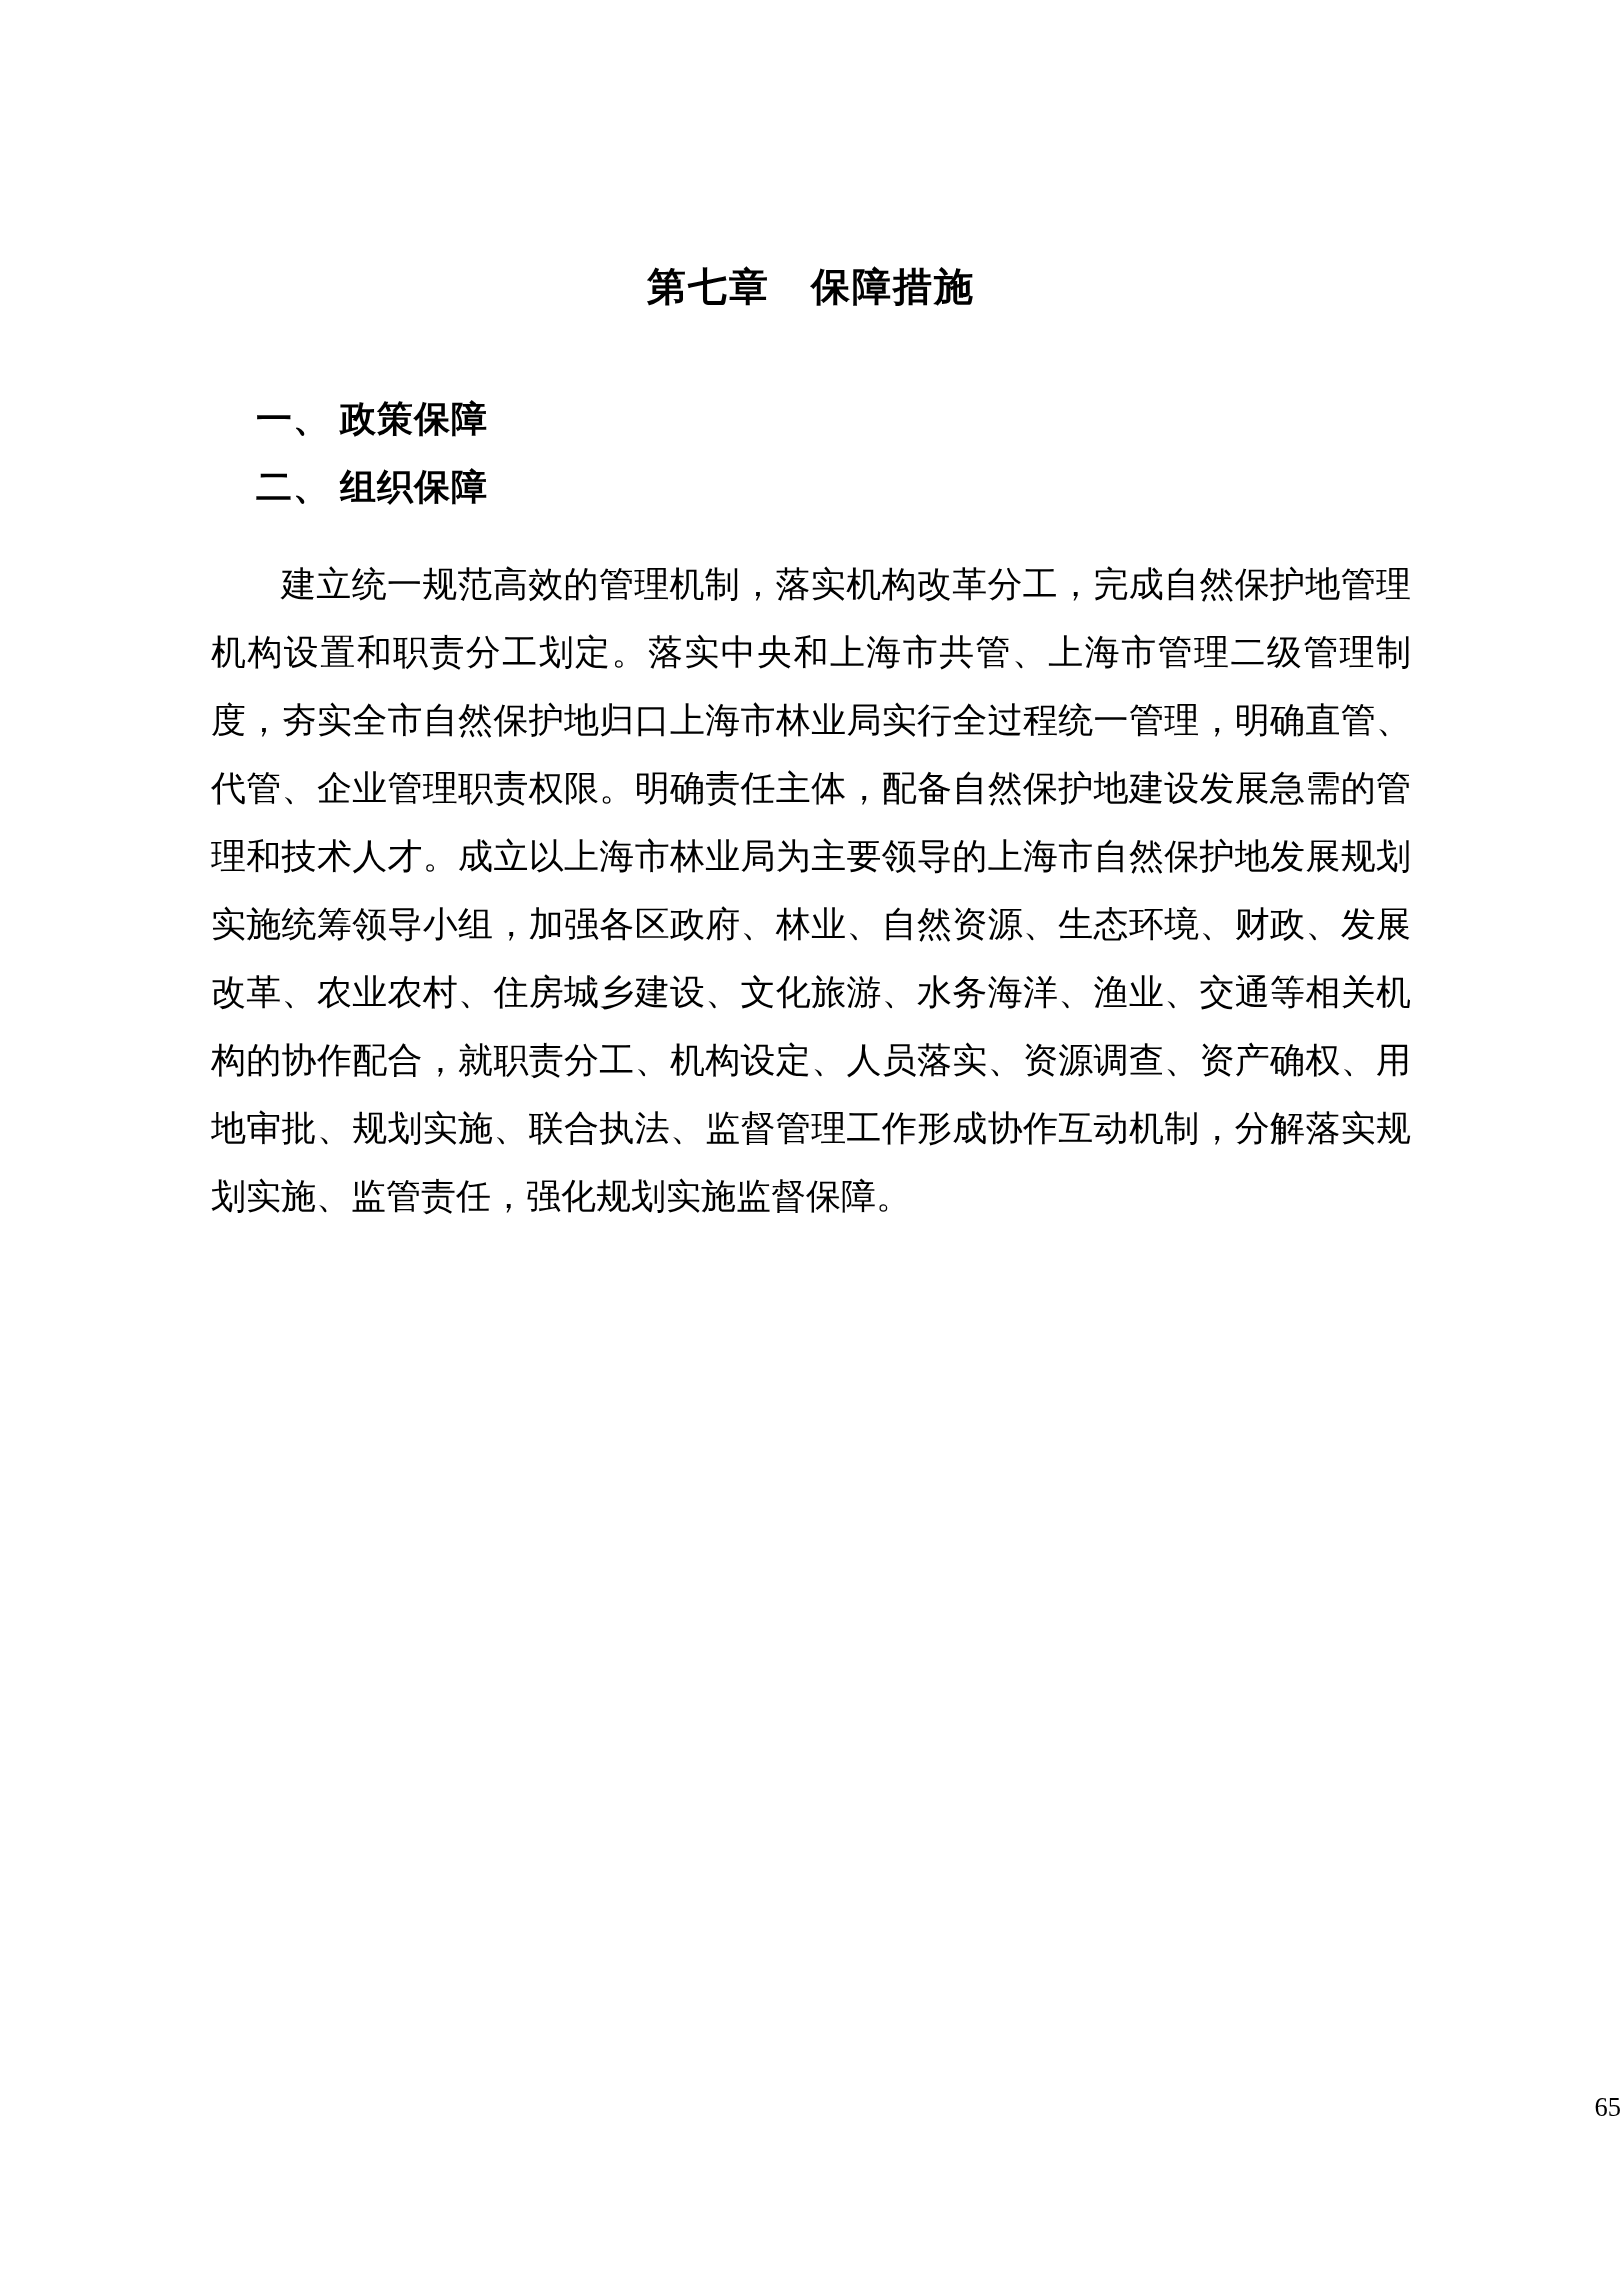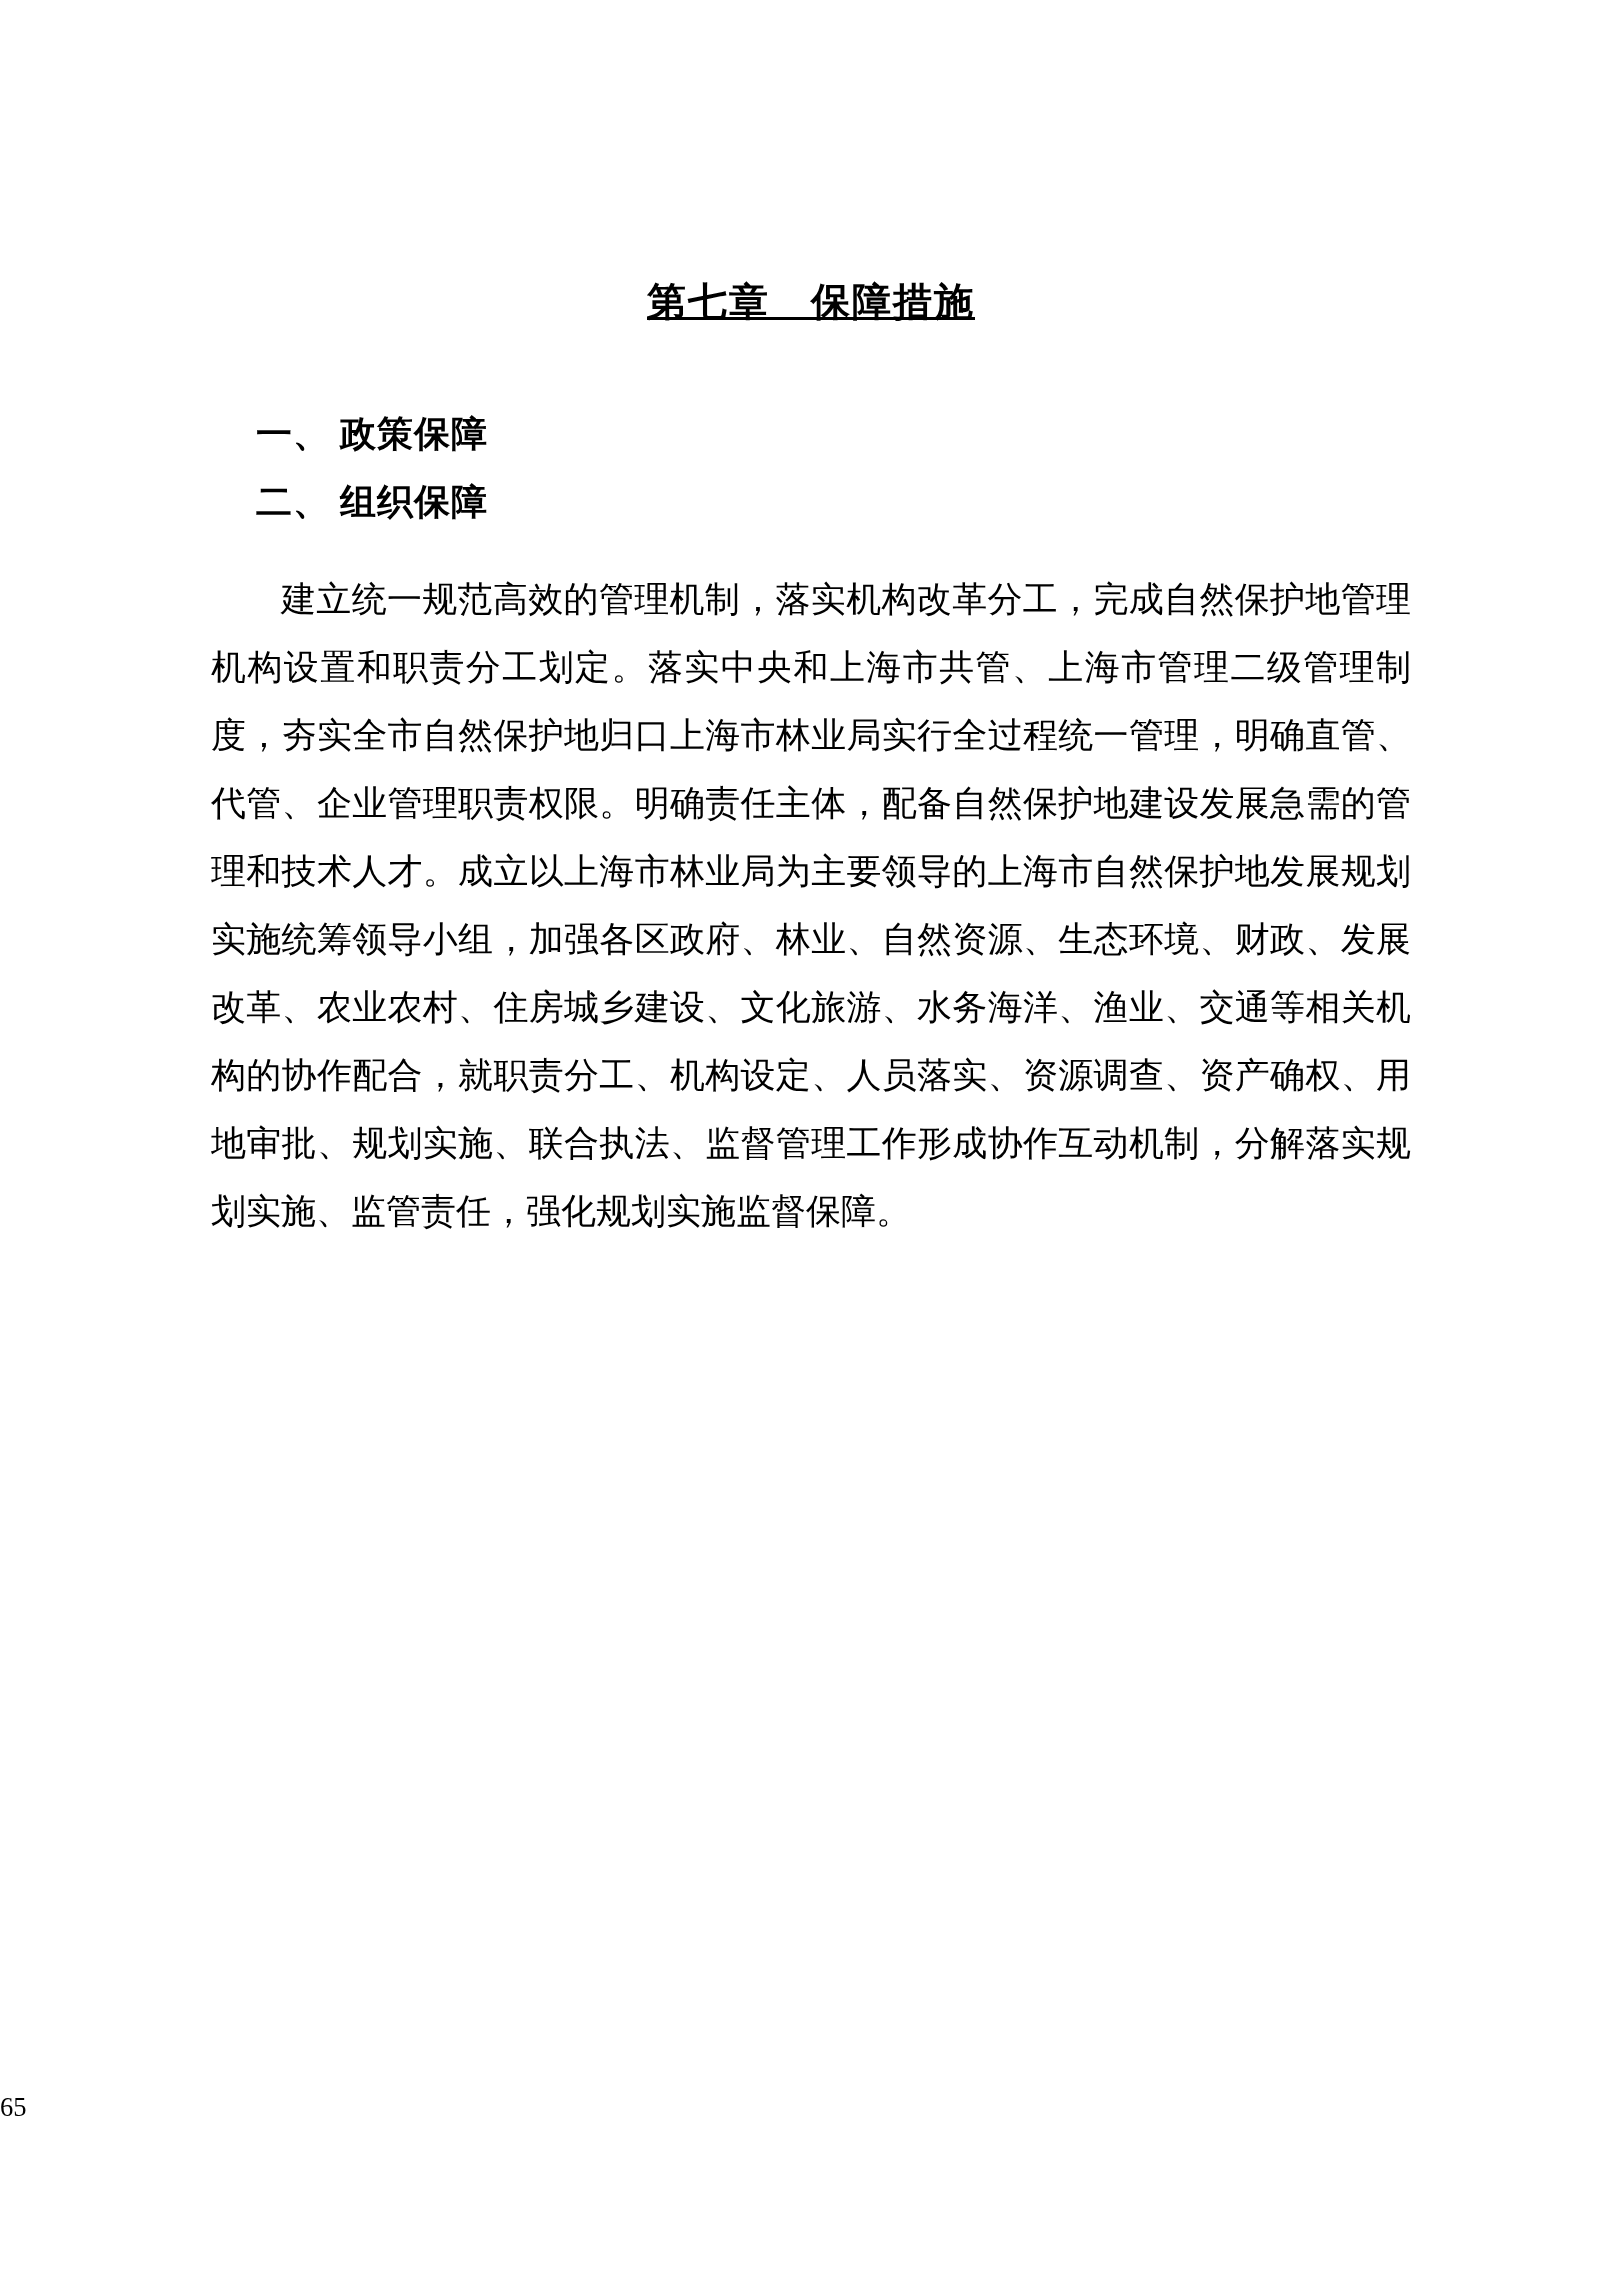--- a/index.html
+++ b/index.html
@@ -27,30 +27,29 @@
 
   .content {
     position: absolute;
     left: 211px;
     top: 0;
     width: 1200px;
   }
 
   
   .chapter-title {
-    margin: 15px;
+    margin: 0;
     padding-top: 263px;
     text-align: center;
     font-family: "DejaVu Sans", "Liberation Sans", sans-serif;
     font-weight: bold;
     font-size: 39px;
     line-height: 1.25;
     letter-spacing: 2px;
     white-space: pre;
-    text-decoration: underline;
   }
 
   
   .section-heading {
     margin: 0;
     font-family: "Liberation Serif", "DejaVu Serif", serif;
     font-weight: bold;
     font-size: 36px;
     line-height: 1.3;
     letter-spacing: 1px;
@@ -75,21 +74,21 @@
   }
   .para-gap-1 { margin-top: 39px; }
   .para-gap-2 { margin-top: 41px; }
 
   
   .page-number {
     position: absolute;
     left: 0;
     right: 0;
     top: 2094px;
-    text-align: left;
+    text-align: right;
     font-family: "Liberation Serif", "DejaVu Serif", serif;
     font-size: 26.5px;
     line-height: 1;
   }
 </style>
 </head>
 <body>
 
 <div class="page">
 

